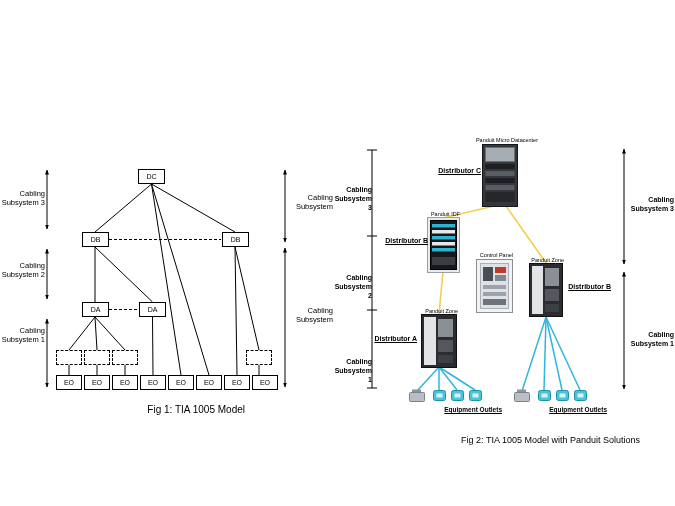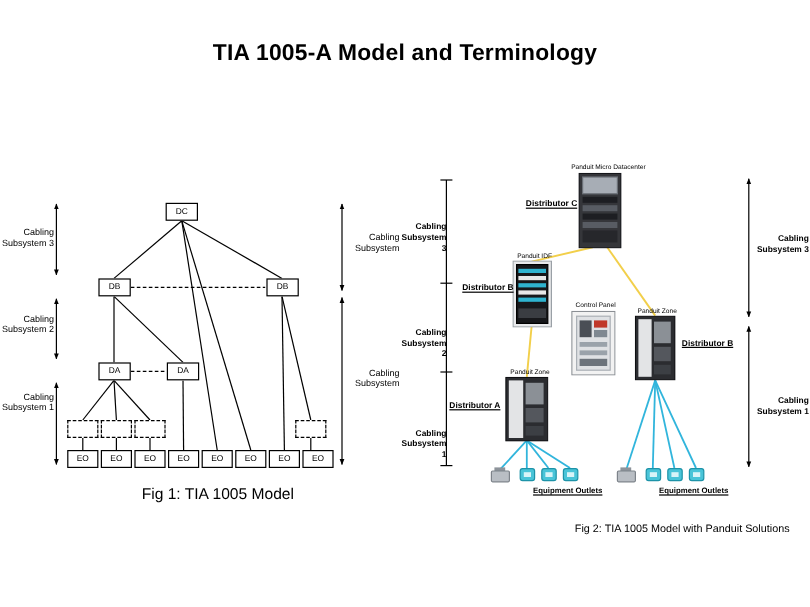--- a/index.html
+++ b/index.html
@@ -8,30 +8,29 @@
   svg.overlay{position:absolute;left:0;top:0;pointer-events:none;z-index:1;}
   .node{position:absolute;box-sizing:border-box;width:27px;height:15px;border:1px solid #000;background:#fff;display:flex;align-items:center;justify-content:center;font-size:7px;line-height:1;z-index:2;}
   .node.dashed{border-style:dashed;}
   .lbl{position:absolute;text-align:right;line-height:1.2;z-index:2;}
   .f1-side{font-size:7.5px;width:44px;}
   .f2-side{font-size:7px;font-weight:bold;width:40px;line-height:1.25;}
   .f2-side-r{font-size:7px;font-weight:bold;width:44px;line-height:1.25;}
   .dev-lbl{font-size:5.5px;line-height:1.1;}
   .dist-lbl{font-size:7px;font-weight:bold;text-decoration:underline;}
   .eo-lbl{font-size:6.5px;font-weight:bold;text-decoration:underline;}
-  .caption1{font-size:13px;}
+  .caption1{font-size:10px;}
   .caption2{font-size:9px;}
   .dev{position:absolute;z-index:2;line-height:0;}
 </style>
 </head>
 <body>
 
 <div class="canvas">
 
-  <h1 class="title">TIA 1005-A Model and Terminology</h1>
 
   <svg class="overlay" width="675" height="506">
     <defs>
       <marker id="arr" viewBox="0 0 10 10" refX="9" refY="5" markerWidth="5" markerHeight="5" orient="auto-start-reverse">
         <path d="M0,1 L10,5 L0,9 z" fill="#000"></path>
       </marker>
     </defs>
 
     <g stroke="#000" stroke-width="1" fill="none">
       <line x1="151.5" y1="184" x2="95" y2="232"></line>
@@ -212,15 +211,15 @@
   <div class="lbl dist-lbl" style="left:371px;top:335px;width:46px">Distributor A</div>
   <div class="lbl eo-lbl" style="left:414px;top:406px;width:88px">Equipment Outlets</div>
   <div class="lbl eo-lbl" style="left:519px;top:406px;width:88px">Equipment Outlets</div>
 
   <div class="lbl f2-side" style="left:332px;top:186px">Cabling Subsystem 3</div>
   <div class="lbl f2-side" style="left:332px;top:274px">Cabling Subsystem 2</div>
   <div class="lbl f2-side" style="left:332px;top:358px">Cabling Subsystem 1</div>
   <div class="lbl f2-side-r" style="left:630px;top:196px">Cabling Subsystem 3</div>
   <div class="lbl f2-side-r" style="left:630px;top:331px">Cabling Subsystem 1</div>
 
-  <div class="lbl caption2" style="left:443px;top:435px;width:215px">Fig 2: TIA 1005 Model with Panduit Solutions</div>
+  <div class="lbl caption2" style="left:425px;top:435px;width:215px">Fig 2: TIA 1005 Model with Panduit Solutions</div>
 
 </div>
 
 </body></html>

